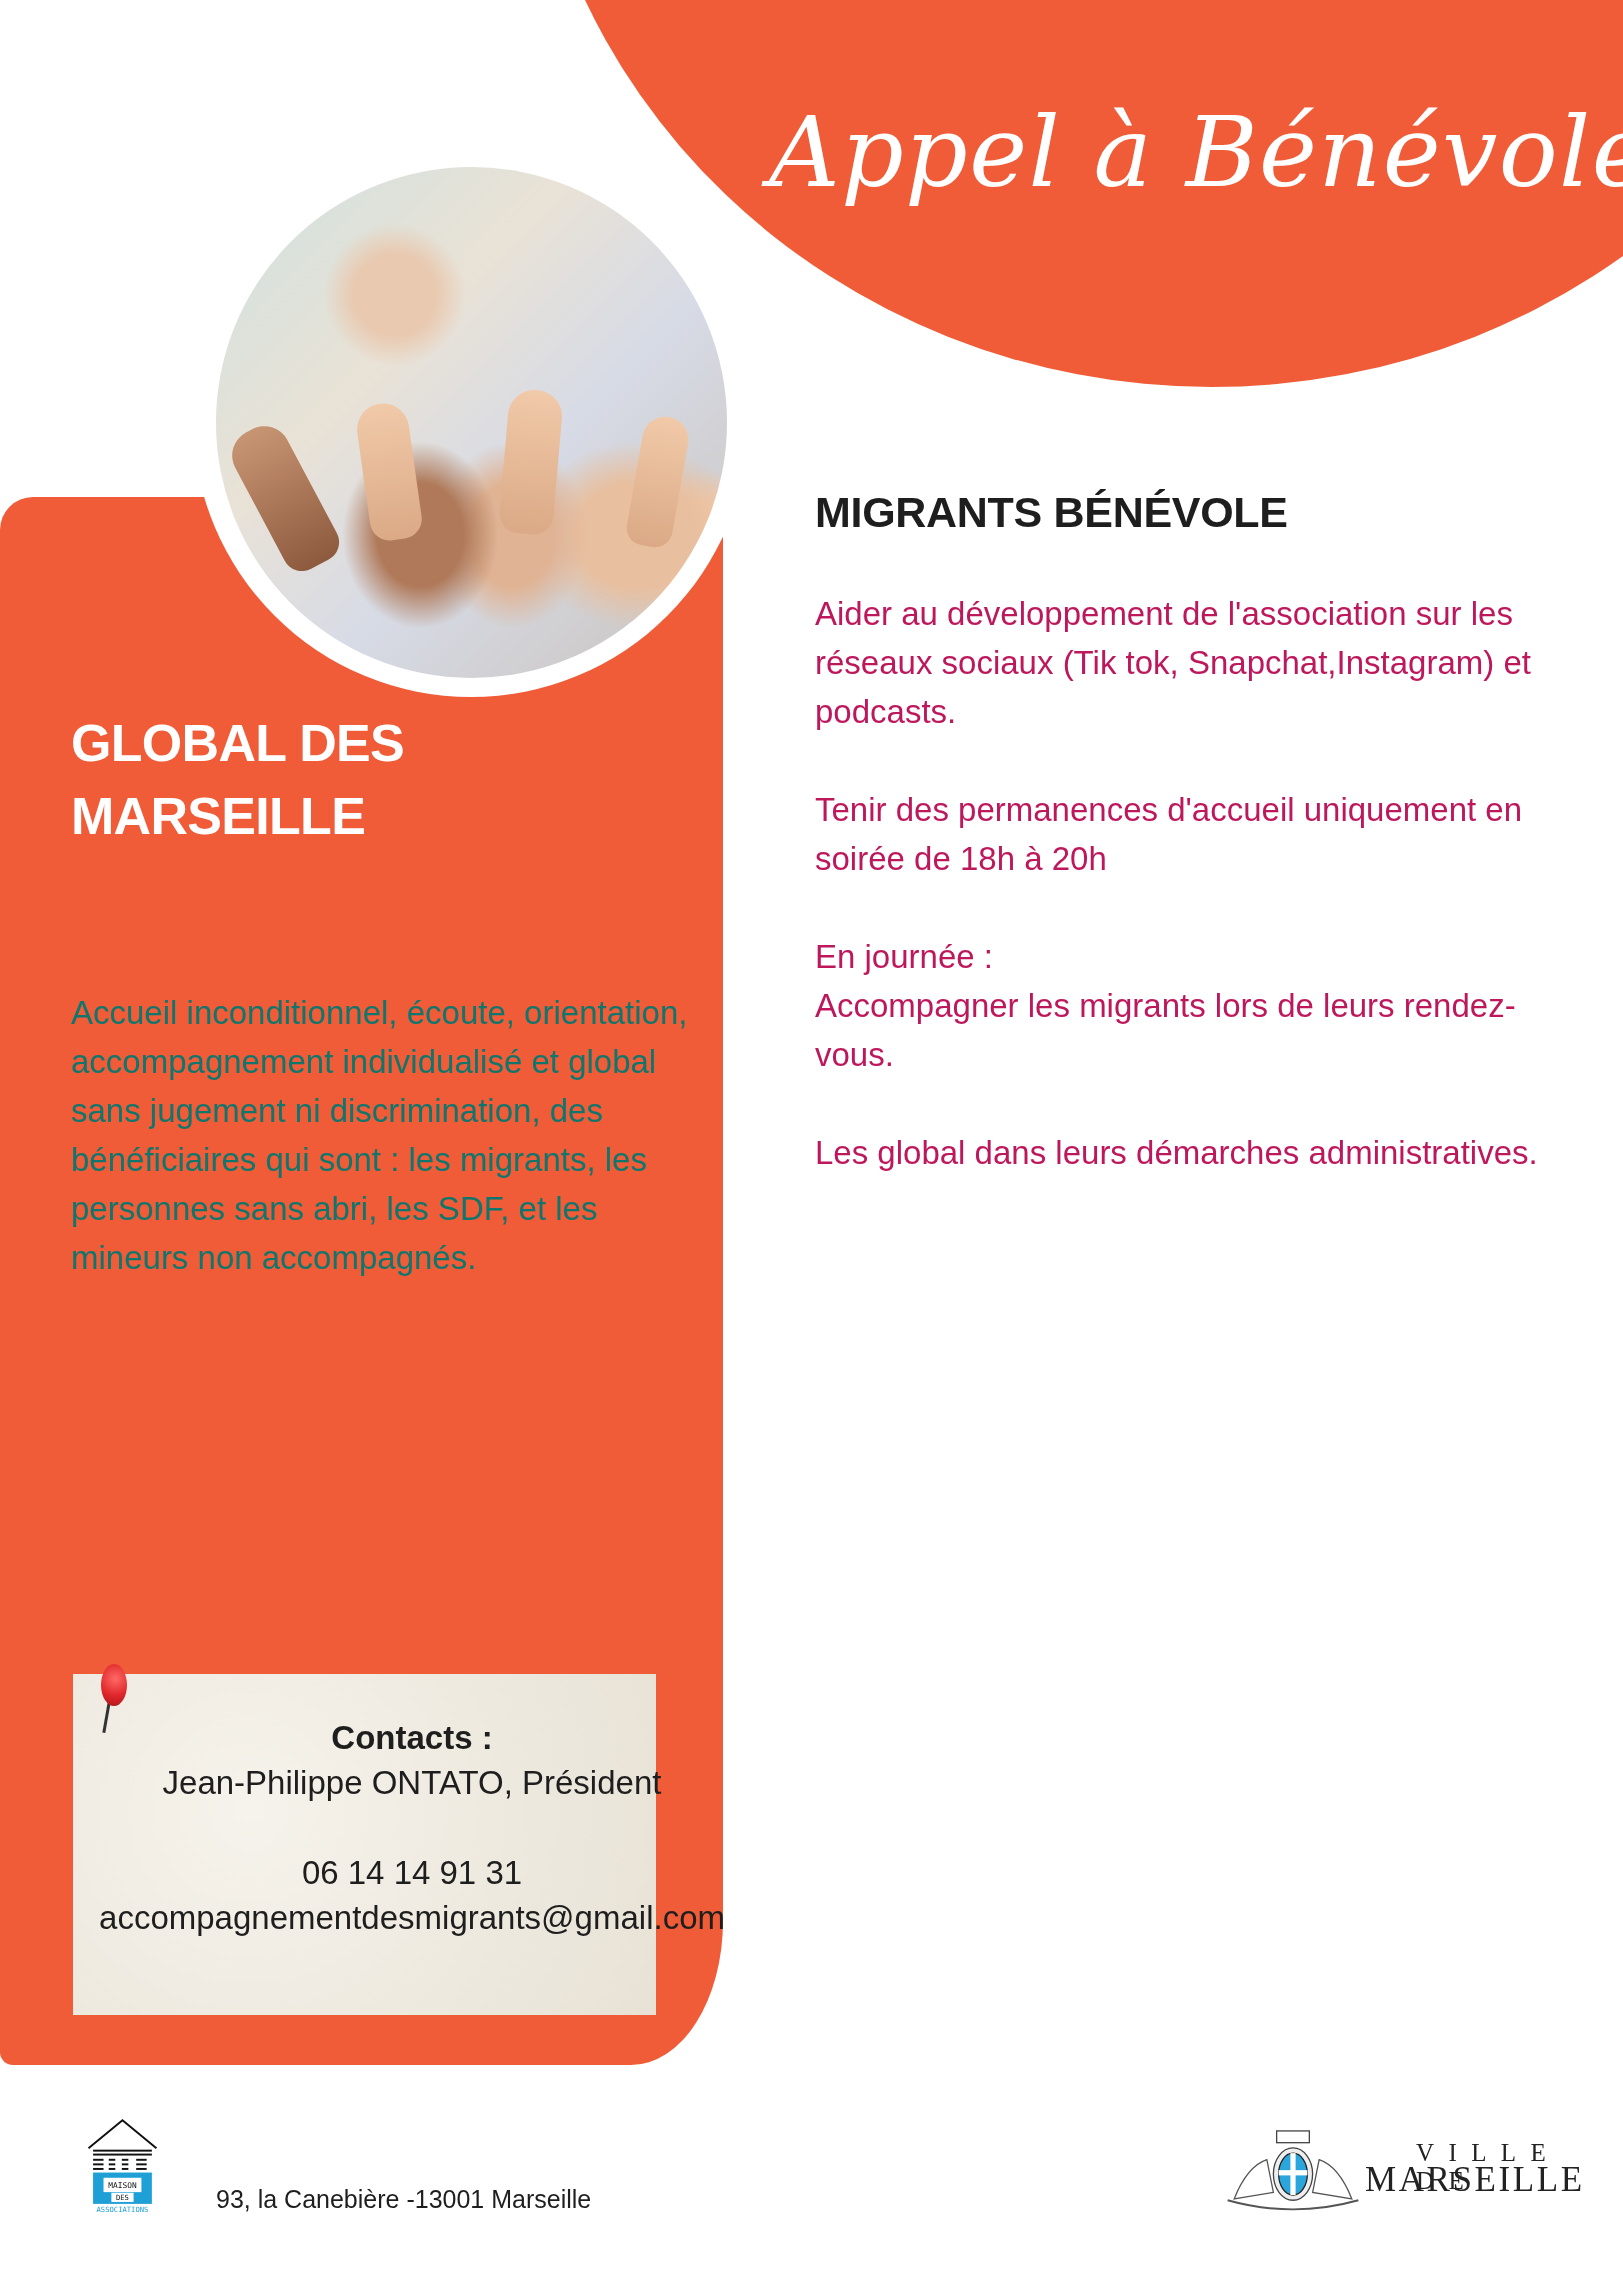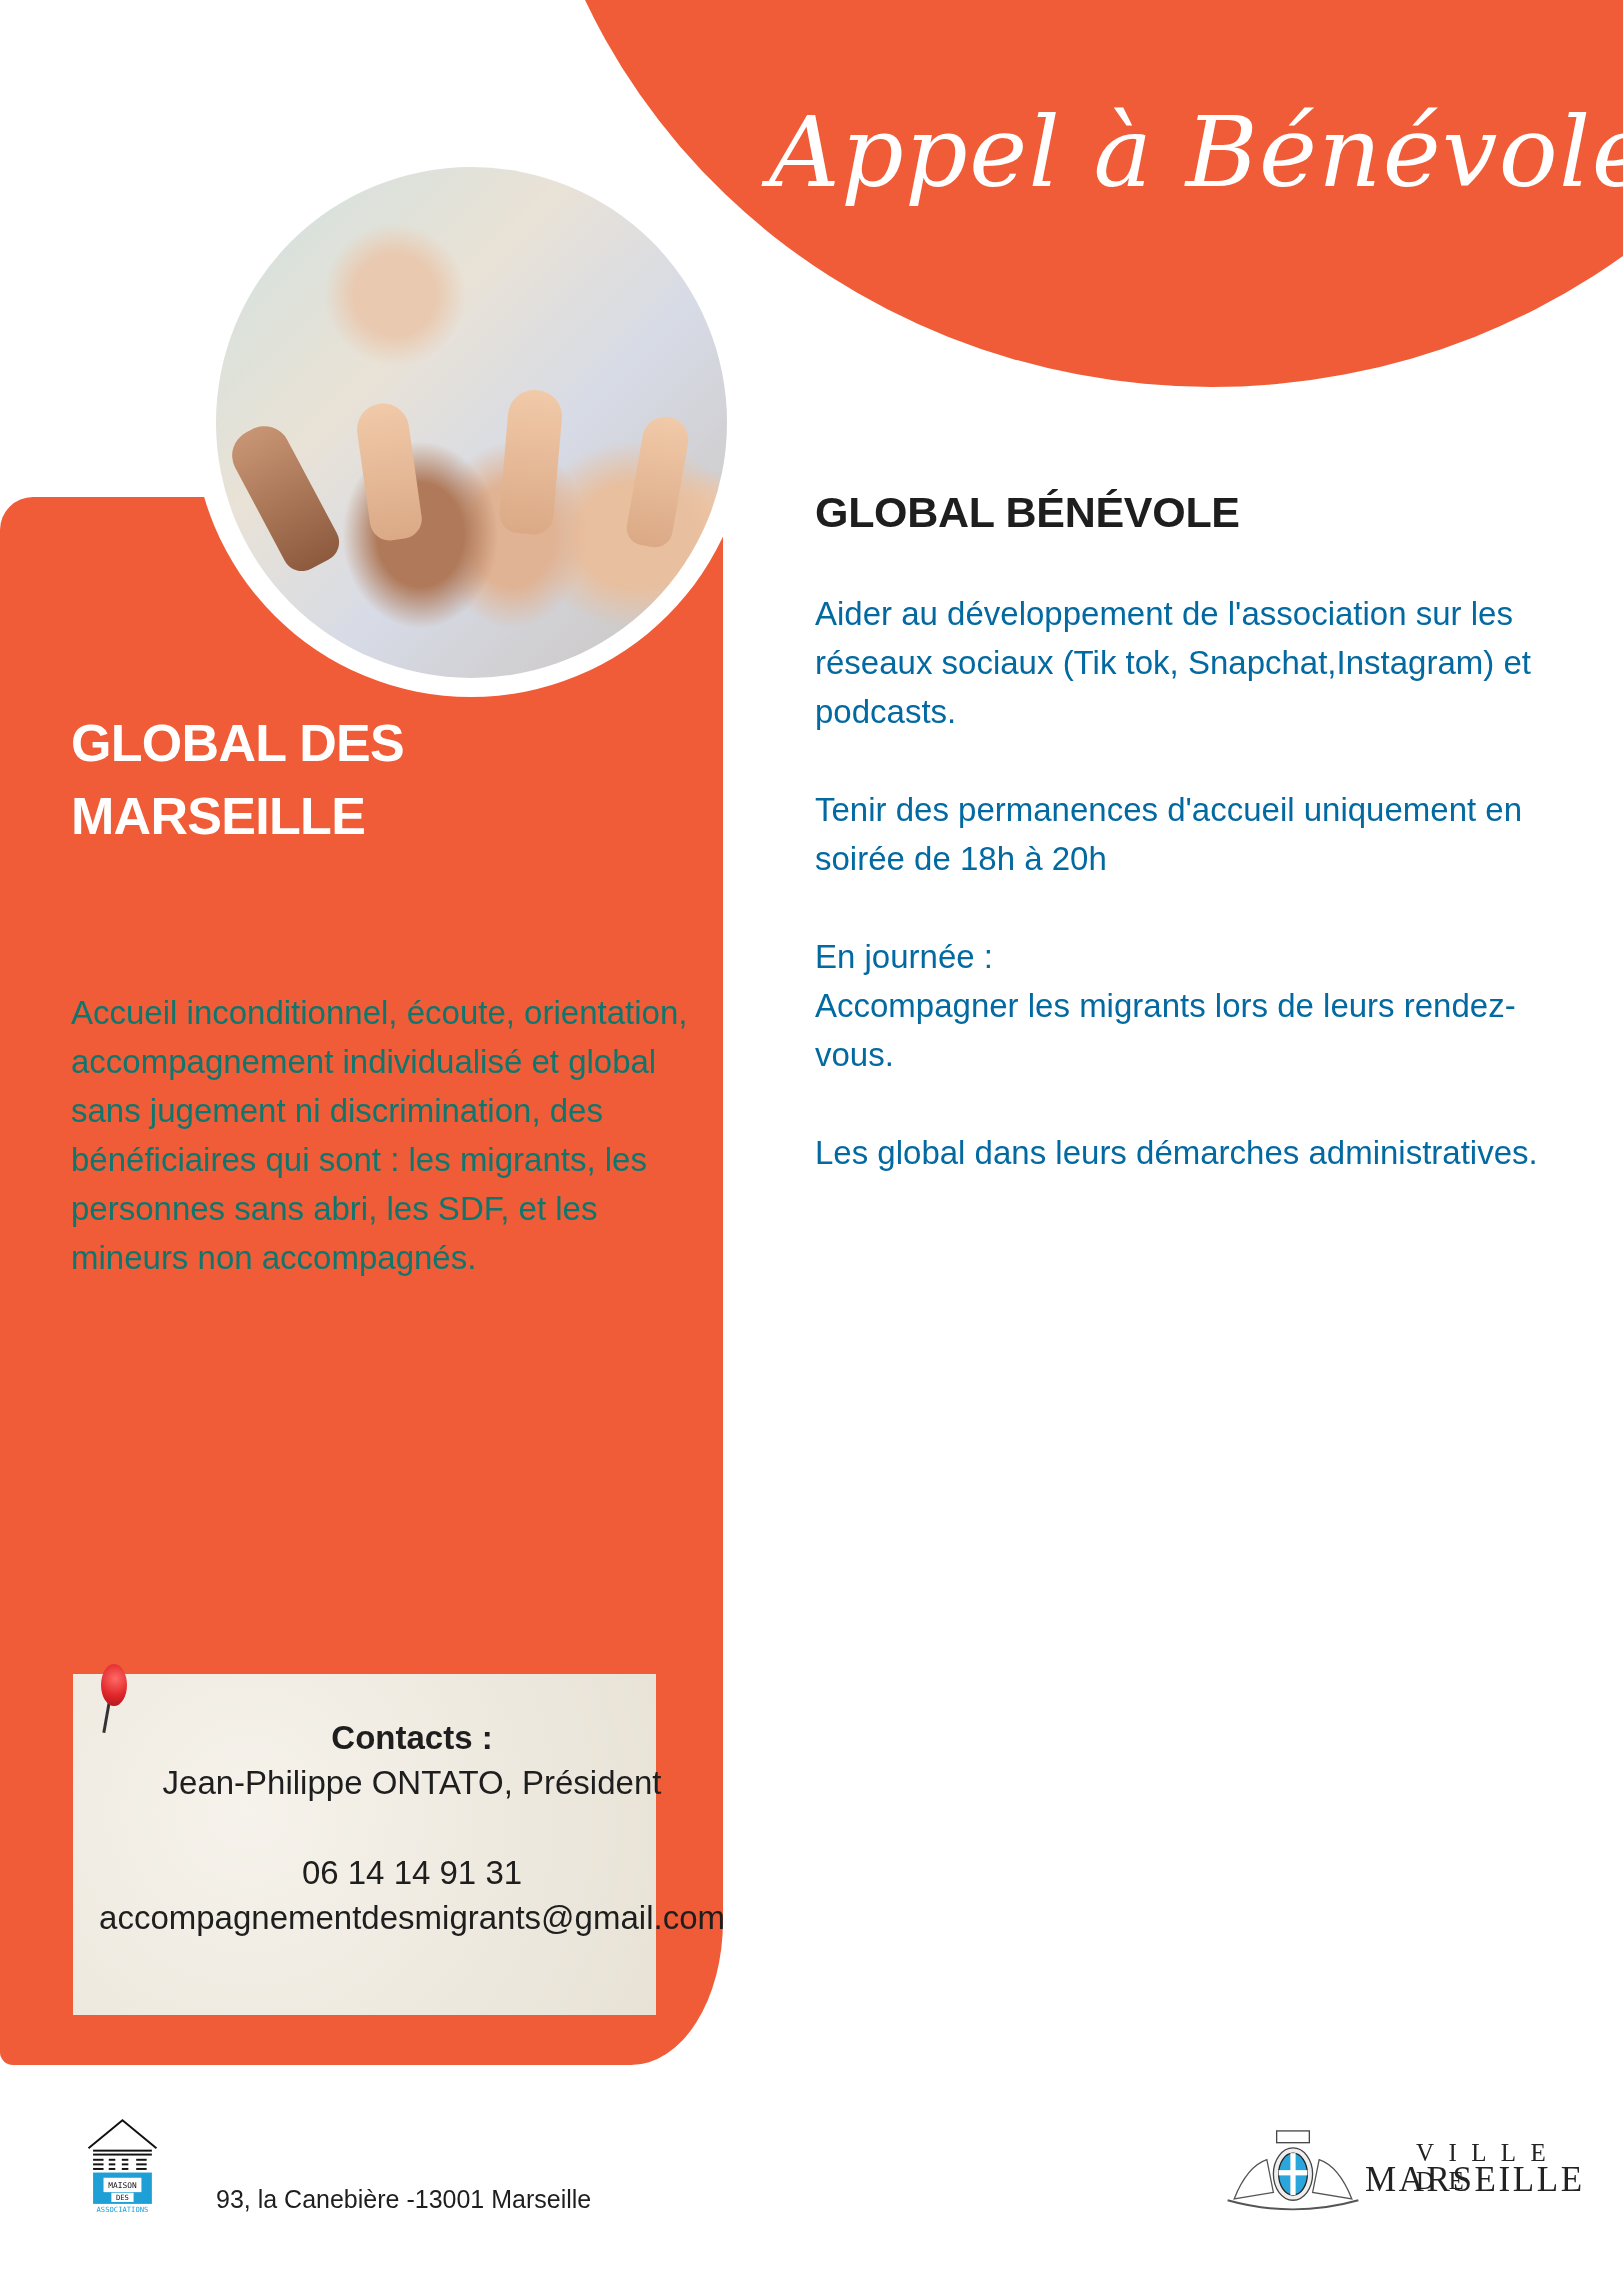--- a/index.html
+++ b/index.html
@@ -47,21 +47,21 @@
     }
     .desc-left {
       left: 71px; top: 988px; width: 628px; color: #0f766e;
       font-size: 33px; line-height: 49px;
     }
     .mission-title {
       left: 815px; top: 488px; color: #1e1e1e; font-weight: bold; font-size: 43px;
       letter-spacing: -0.3px;
     }
     .mission-body {
-      left: 815px; top: 589px; width: 753px; color: #0369a1;
+      left: 815px; top: 589px; width: 753px; color: #be185d;
       font-size: 33px; line-height: 49px;
     }
     .mission-body p { margin: 0 0 49px 0; white-space: pre-line; }
     .card {
       left: 73px; top: 1674px; width: 583px; height: 341px;
       background: radial-gradient(circle at 30% 40%, #f6f3ec, #ece7dc 70%, #e8e2d6);
     }
     .pin-head {
       left: 101px; top: 1664px; width: 26px; height: 42px; border-radius: 50%;
       background: radial-gradient(circle at 55% 35%, #ff6a66, #e0262a 55%, #a8141a);
@@ -103,21 +103,21 @@
   <div class="thumb" style="left:288px;top:223px;width:54px;height:144px;transform:rotate(5deg);"></div>
   <div class="thumb" style="left:419px;top:249px;width:46px;height:131px;transform:rotate(10deg);"></div>
 </div>
 
 <div class="abs heading-left">
   <div>GLOBAL DES</div>
   <div>MARSEILLE</div>
 </div>
 <div class="abs desc-left">Accueil inconditionnel, écoute, orientation, accompagnement individualisé et global sans jugement ni discrimination, des bénéficiaires qui sont : les migrants, les personnes sans abri, les SDF, et les mineurs non accompagnés.</div>
 
-<div class="abs mission-title">GLOBAL BÉNÉVOLE</div>
+<div class="abs mission-title">MIGRANTS BÉNÉVOLE</div>
 <div class="abs mission-body">
   <p>Aider au développement de l'association sur les réseaux sociaux (Tik tok, Snapchat,Instagram) et podcasts.</p>
   <p>Tenir des permanences d'accueil uniquement en soirée de 18h à 20h</p>
   <p>En journée :
 Accompagner les migrants lors de leurs rendez-vous.</p>
   <p>Les global dans leurs démarches administratives.</p>
 </div>
 
 <div class="abs card"></div>
 <div class="abs pin-needle"></div>

